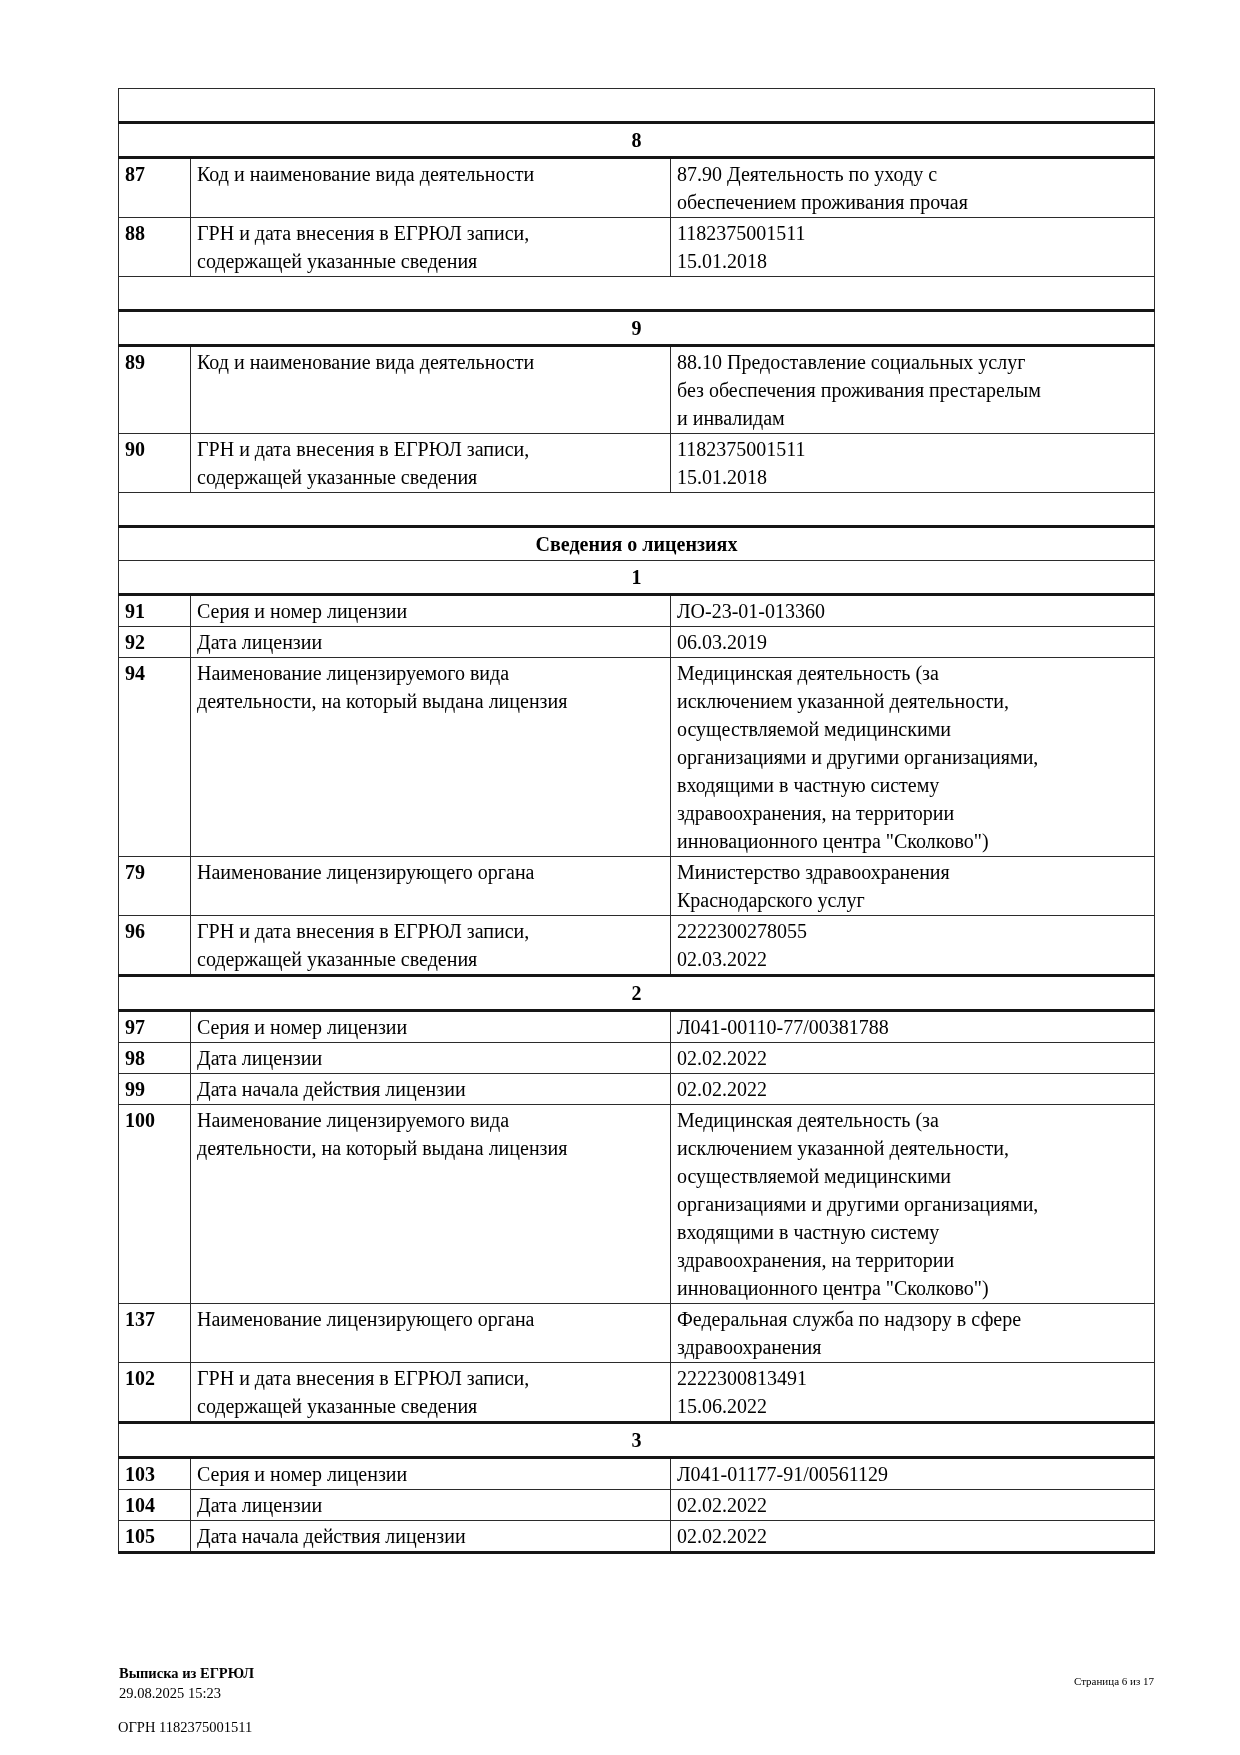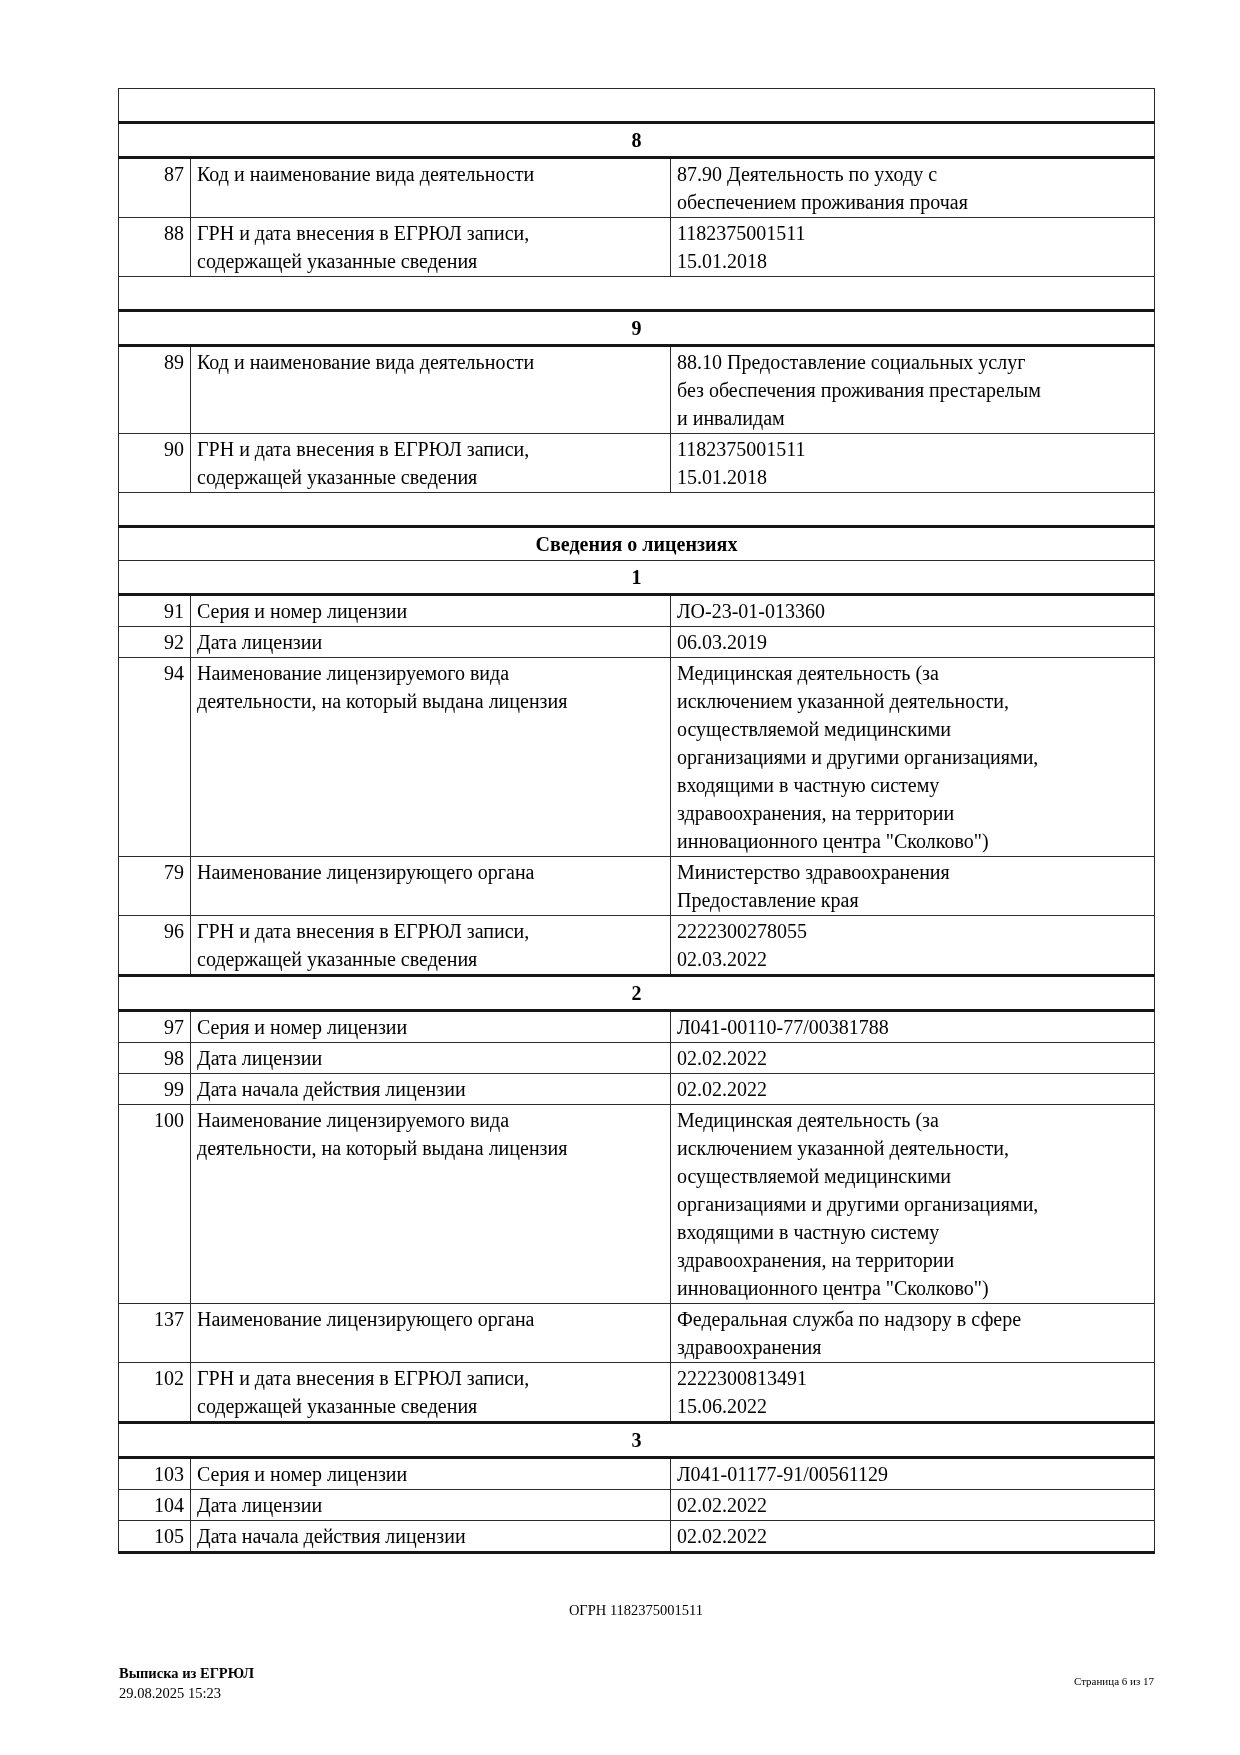--- a/index.html
+++ b/index.html
@@ -38,41 +38,42 @@
   tr.section td {
     border-top: 3px solid #161616;
     border-bottom: 3px solid #161616;
     text-align: center;
     font-weight: bold;
     padding: 2px 0;
   }
   tr.section.thin-bottom td { border-bottom: 1.6px solid #2b2b2b; }
   tr.section.thin-top td    { border-top: 1.6px solid #2b2b2b; }
   .c-num {
-    text-align: right;
+    text-align: left;
     padding: 1px 2px;
+    font-weight: bold;
   }
   .c-label, .c-value {
     white-space: pre-line;
   }
   .footer-left {
     position: absolute;
     left: 119px;
     top: 1651px;
     font-size: 14.5px;
     line-height: 20px;
     margin-top: 12px;
   }
   .footer-left .b { font-weight: bold; }
   .footer-center {
     position: absolute;
     left: 118px;
-    top: 1600px;
+    top: 1717px;
     width: 1036px;
-    text-align: center;
+    text-align: left;
     font-size: 14.5px;
     line-height: 20px;
   }
   .footer-right {
     position: absolute;
     left: 118px;
     top: 1671px;
     width: 1036px;
     text-align: right;
     font-size: 11px;
@@ -164,21 +165,21 @@
 осуществляемой медицинскими
 организациями и другими организациями,
 входящими в частную систему
 здравоохранения, на территории
 инновационного центра "Сколково")</td>
     </tr>
     <tr class="data">
       <td class="c-num">79</td>
       <td class="c-label">Наименование лицензирующего органа</td>
       <td class="c-value">Министерство здравоохранения
-Предоставление края</td>
+Краснодарского услуг</td>
     </tr>
     <tr class="data">
       <td class="c-num">96</td>
       <td class="c-label">ГРН и дата внесения в ЕГРЮЛ записи,
 содержащей указанные сведения</td>
       <td class="c-value">2222300278055
 02.03.2022</td>
     </tr>
 
     <tr class="section">

